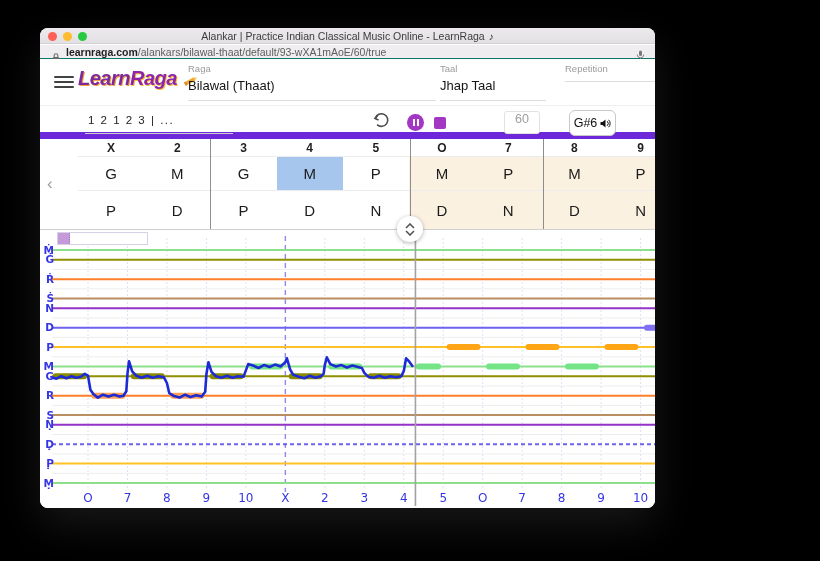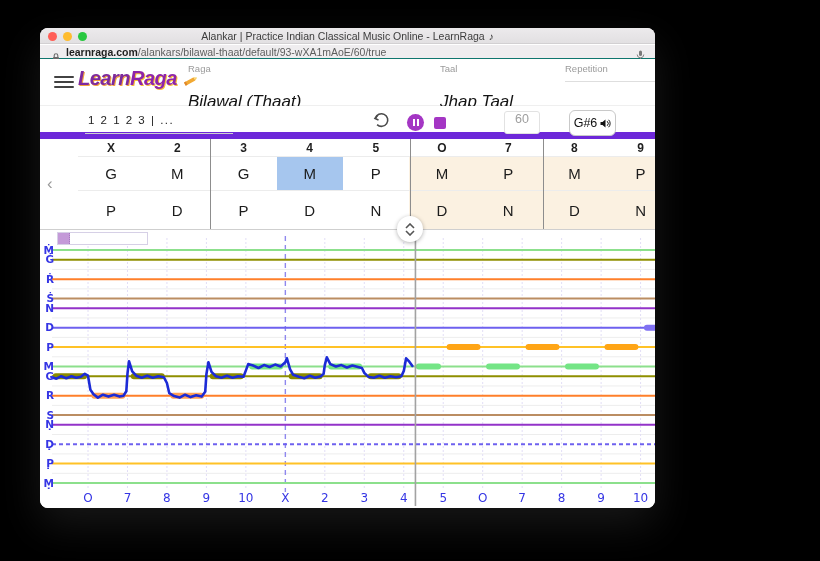--- a/index.html
+++ b/index.html
@@ -31,21 +31,21 @@
     background:#fff; border-bottom:1px solid #efefef;padding-left:12px; }
   .hamburger { position:absolute; left:14px; top:17px; width:20px; height:14px; cursor:pointer; }
   .hamburger span { display:block; height:2px; background:#424242; margin-bottom:3px; border-radius:1px; }
   .logo { position:absolute; left:38px; top:8px; font-size:20px; font-weight:bold;
     font-style:italic; letter-spacing:-0.5px; }
   .logo .p1 { color:#7d2a9e; text-shadow:1px 1px 0 #f2a33c; }
   .logo .p2 { color:#8e24aa; text-shadow:1px 1px 0 #f6c137; }
   .logo svg { vertical-align:-3px; }
   .hfield { position:absolute; top:4px; }
   .hfield .flabel { font-size:9.5px; color:#9b9b9b; }
-  .hfield .fvalue { font-size:17px; color:#141414; margin-top:18px;font-style:italic; }
+  .hfield .fvalue { font-size:13px; color:#141414; margin-top:4px; }
   .hfield .fline { height:1px; background:#dedede; margin-top:7px; }
   .f-raga { left:148px; width:248px; }
   .f-taal { left:400px; width:106px; }
   .f-rep  { left:525px; width:126px; }
   .avatar { position:absolute; left:705px; top:10px; width:26px; height:26px;
     border-radius:50%; background:#5e35b1; color:#fff; font-size:13px;
     display:flex; align-items:center; justify-content:center; cursor:pointer; }
   
   .toolbar { position:absolute; left:0; top:78px; width:100%; height:33px;
     background:#fff; border-bottom:7px solid #6d28d9; }

